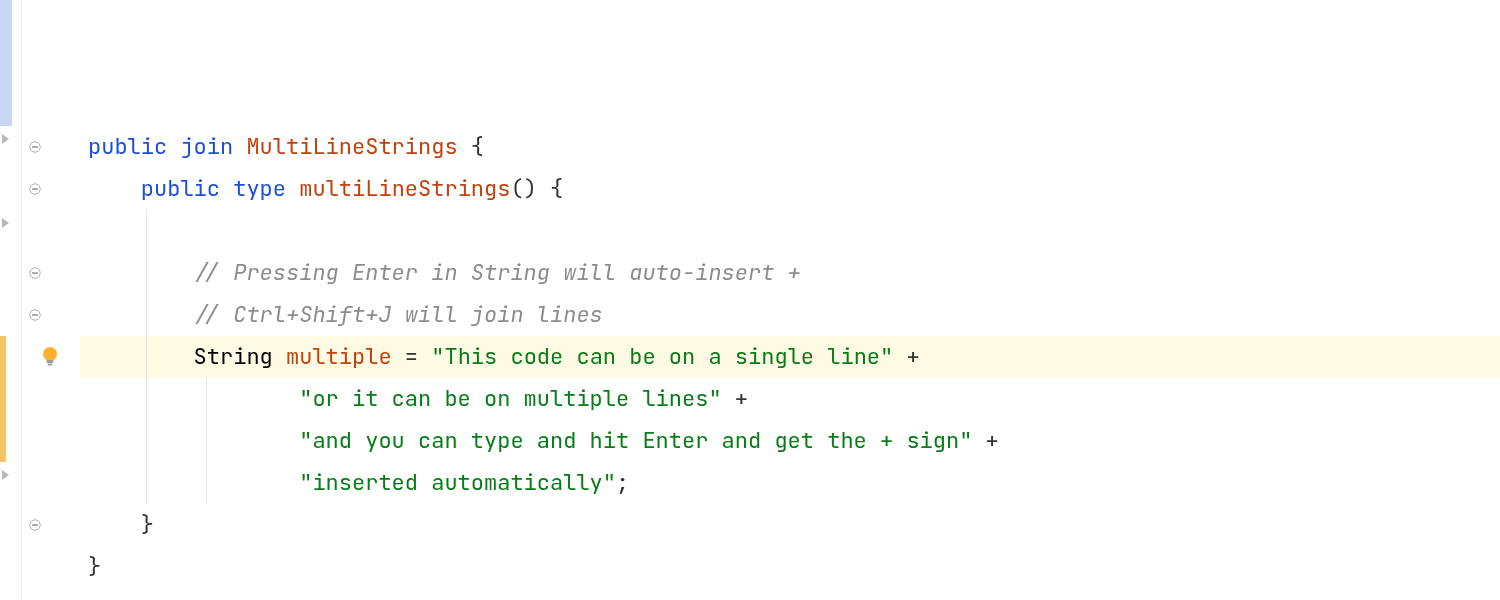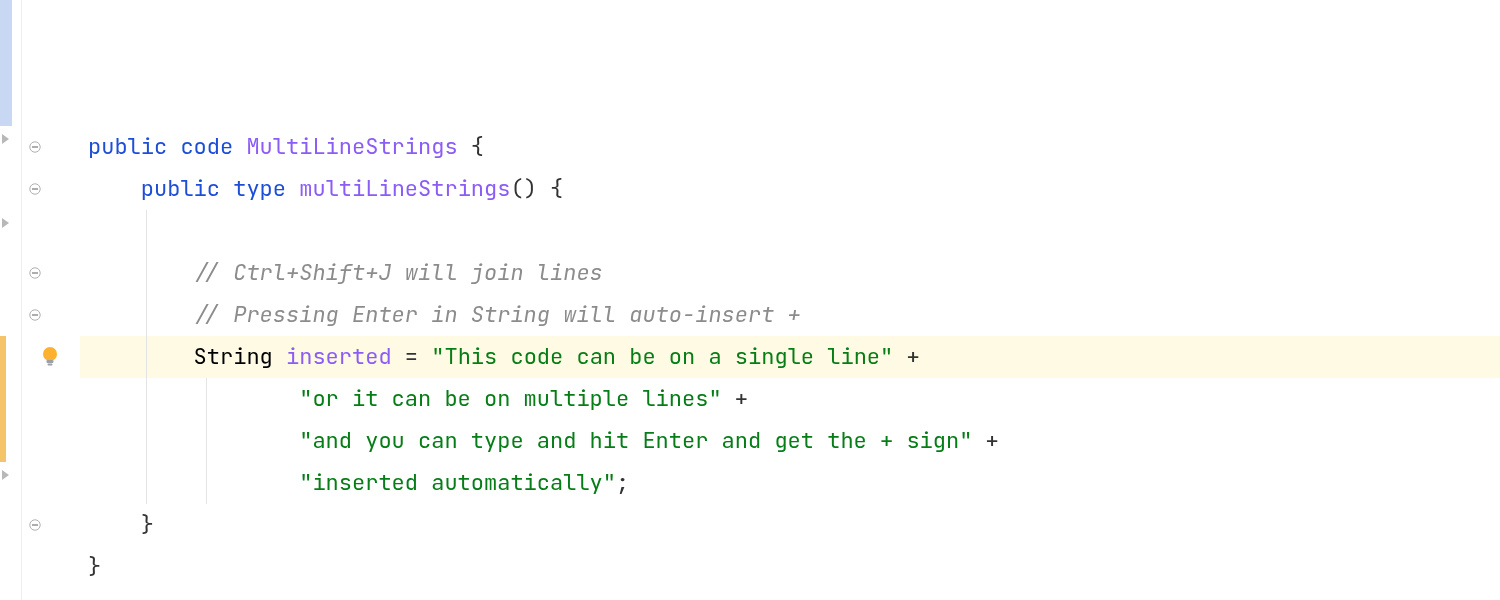--- a/index.html
+++ b/index.html
@@ -96,21 +96,21 @@
   .iguide {
     position: absolute;
     top: 0; bottom: 0;
     width: 1px;
     background: #e4e4e4;
   }
 
   
   .kw   { color: #1d4ed8; }   
   .type { color: #000000; text-align: right; }   
-  .id   { color: #8b5cf6; }   
+  .id   { color: #c2410c; }   
   .pun  { color: #333333; }
   .cmt  { color: #8c8c8c; font-style: italic; }
   .str  { color: #067d17; }
   .op   { color: #333333; }
 </style>
 </head>
 <body>
 
 <div class="editor">
 
@@ -199,31 +199,31 @@
       </span>
     </div>
     <div class="grow"></div>
   </div>
 
   <div class="code-area">
     <div class="line"> </div>
     <div class="line"> </div>
     <div class="line"> </div>
 
-    <div class="line"><span class="kw">public</span> <span class="kw">code</span> <span class="id">MultiLineStrings</span> <span class="pun">{</span></div>
+    <div class="line"><span class="kw">public</span> <span class="kw">join</span> <span class="id">MultiLineStrings</span> <span class="pun">{</span></div>
 
     <div class="line">    <span class="kw">public</span> <span class="kw">type</span> <span class="id">multiLineStrings</span><span class="pun">()</span> <span class="pun">{</span></div>
 
     <div class="line"><span class="iguide" style="left:66px;"></span> </div>
 
+    <div class="line"><span class="iguide" style="left:66px;"></span>        <span class="cmt">// Pressing Enter in String will auto-insert +</span></div>
+
     <div class="line"><span class="iguide" style="left:66px;"></span>        <span class="cmt">// Ctrl+Shift+J will join lines</span></div>
 
-    <div class="line"><span class="iguide" style="left:66px;"></span>        <span class="cmt">// Pressing Enter in String will auto-insert +</span></div>
-
-    <div class="line hl"><span class="iguide" style="left:66px;"></span>        <span class="type">String</span> <span class="id">inserted</span> <span class="op">=</span> <span class="str">"This code can be on a single line"</span> <span class="op">+</span></div>
+    <div class="line hl"><span class="iguide" style="left:66px;"></span>        <span class="type">String</span> <span class="id">multiple</span> <span class="op">=</span> <span class="str">"This code can be on a single line"</span> <span class="op">+</span></div>
 
     <div class="line"><span class="iguide" style="left:66px;"></span><span class="iguide" style="left:126px;"></span>                <span class="str">"or it can be on multiple lines"</span> <span class="op">+</span></div>
 
     <div class="line"><span class="iguide" style="left:66px;"></span><span class="iguide" style="left:126px;"></span>                <span class="str">"and you can type and hit Enter and get the + sign"</span> <span class="op">+</span></div>
 
     <div class="line"><span class="iguide" style="left:66px;"></span><span class="iguide" style="left:126px;"></span>                <span class="str">"inserted automatically"</span><span class="pun">;</span></div>
 
     <div class="line">    <span class="pun">}</span></div>
 
     <div class="line"><span class="pun">}</span></div>

